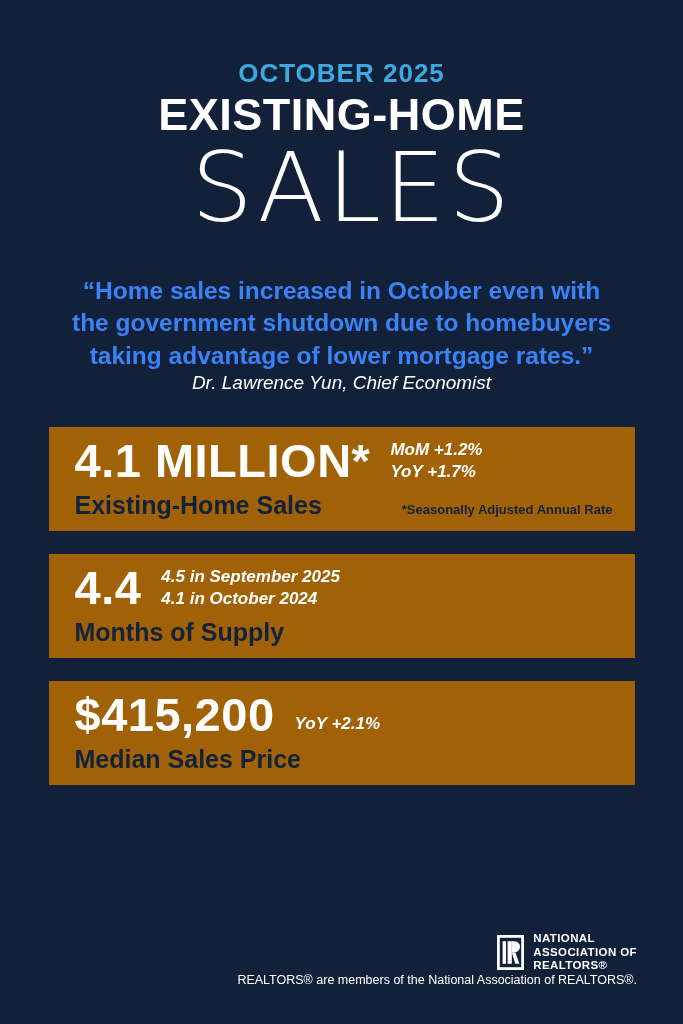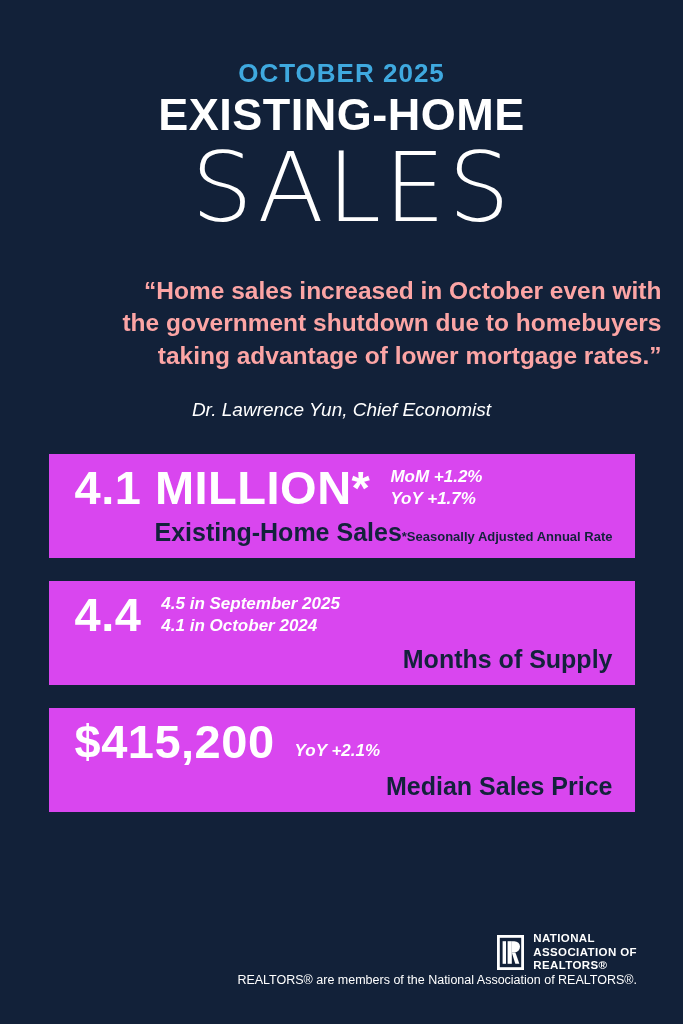--- a/index.html
+++ b/index.html
@@ -46,42 +46,41 @@
     color: #ffffff;
     font-family: "DejaVu Sans", "Liberation Sans", sans-serif;
     font-stretch: condensed;
     padding-left: 21px;
   }
 
   
   .quote {
     margin: 37px auto 0;
     max-width: 640px;
-    text-align: right;
+    text-align: center;
     font-size: 24.5px;
     font-weight: 700;
     line-height: 1.32;
-    color: #fca5a5;
+    color: #3b82f6;
   }
   .attribution {
-    margin-top: 27px;
     text-align: center;
     font-size: 19px;
     font-style: italic;
     font-weight: 400;
     color: #ffffff;
   }
 
   
   .stats {
     width: 586px;
     margin: 33px auto 0;
   }
   .card {
-    background: #d946ef;
+    background: #a16207;
     height: 104px;
     margin-bottom: 23px;
     padding: 0 22px 0 26px;
     box-sizing: border-box;
     display: flex;
     flex-direction: column;
     justify-content: center;
   }
   .card:last-child { margin-bottom: 0; }
   .card-top {
@@ -102,21 +101,21 @@
     font-weight: 700;
     font-size: 17px;
     line-height: 1.3;
     color: #ffffff;
     white-space: nowrap;
   }
   .details.center { align-self: center; }
   .details.bottom { align-self: flex-end; margin-bottom: 3px; }
   .card-bottom {
     display: flex;
-    justify-content: flex-end;
+    justify-content: space-between;
     align-items: baseline;
     margin-top: 7px;
     color: #13223B;
   }
   .stat-label {
     font-size: 25px;
     font-weight: 700;
     color: #13223B;
   }
   .footnote {

